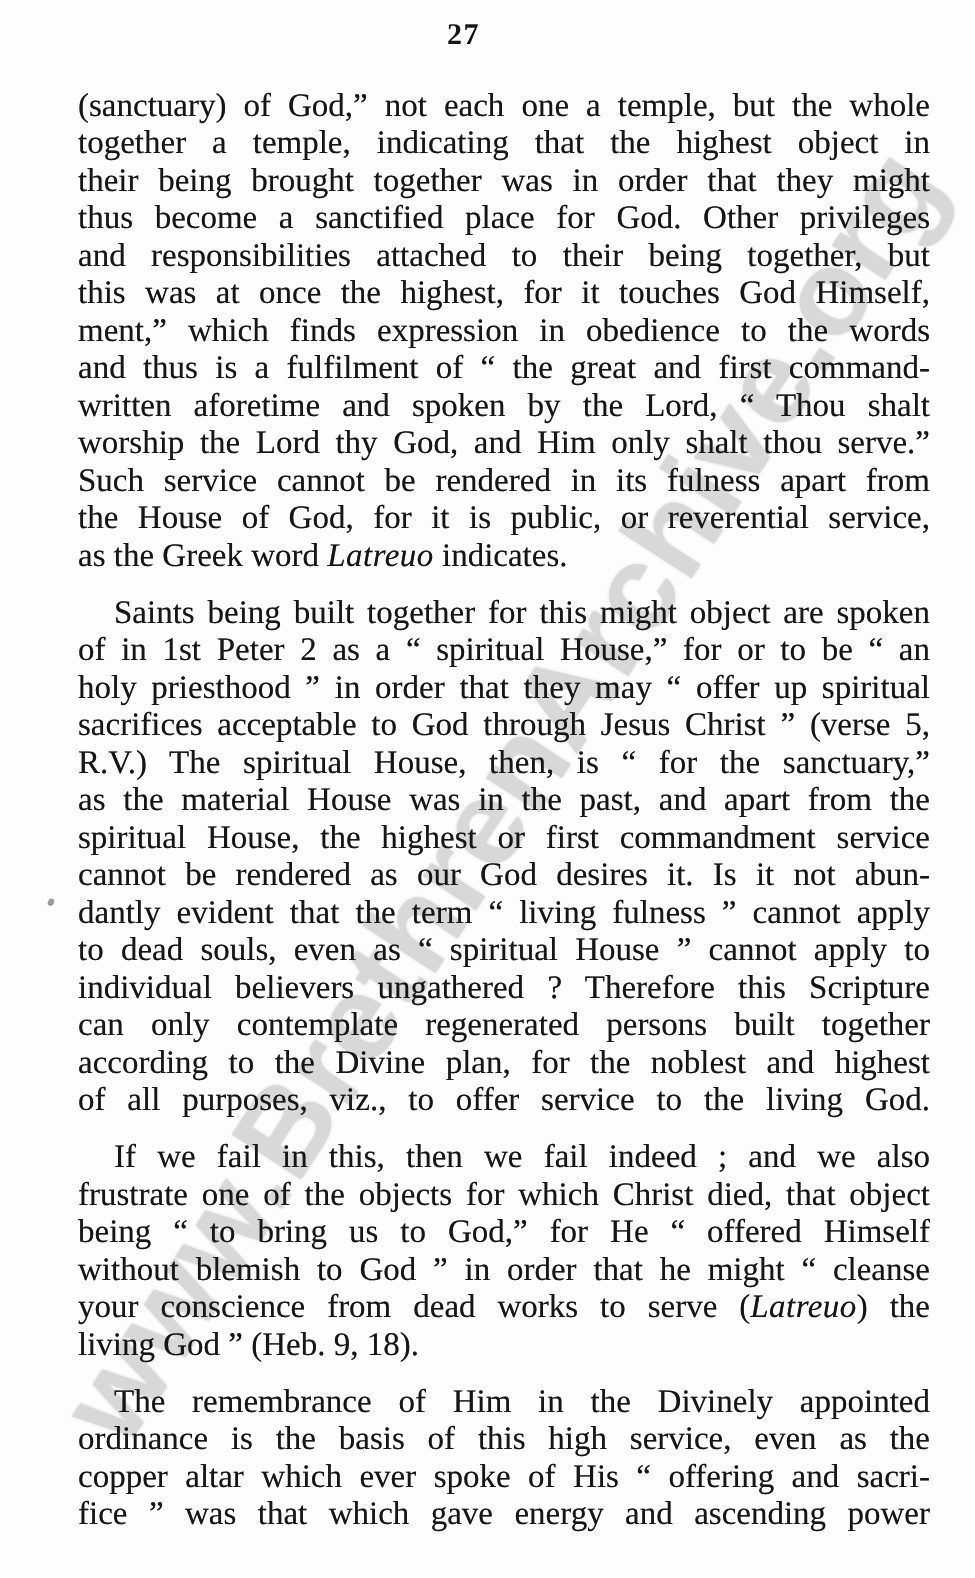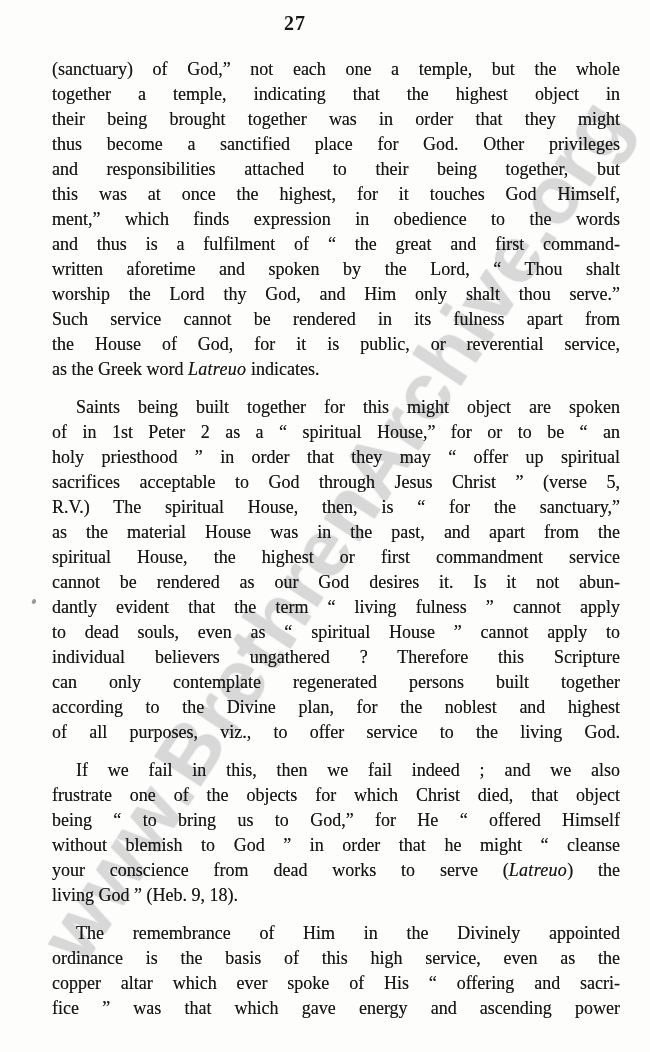--- a/index.html
+++ b/index.html
@@ -32,26 +32,27 @@
   .page-number {
     position: absolute;
     top: 12px; left: 0;
     width: 590px;
     text-align: center;
     font-size: 20px;
     font-weight: bold;
     letter-spacing: 1px;
     color: var(--ink, #161616);
     z-index: 1;
+    padding-left: 14px;
   }
   .page-body {
     position: absolute;
     left: 52px; top: 57px;
     width: 568px;
-    font-size: 18px;
+    font-size: 22px;
     line-height: 25px;
     color: var(--ink, #161616);
     text-shadow: 0 0 0.4px rgba(0,0,0,0.55);
     z-index: 1;
   }
   .paragraph { margin: 0 0 13px 0; }
   .line {
     height: 25px;
     text-align: justify;
     text-align-last: justify;

